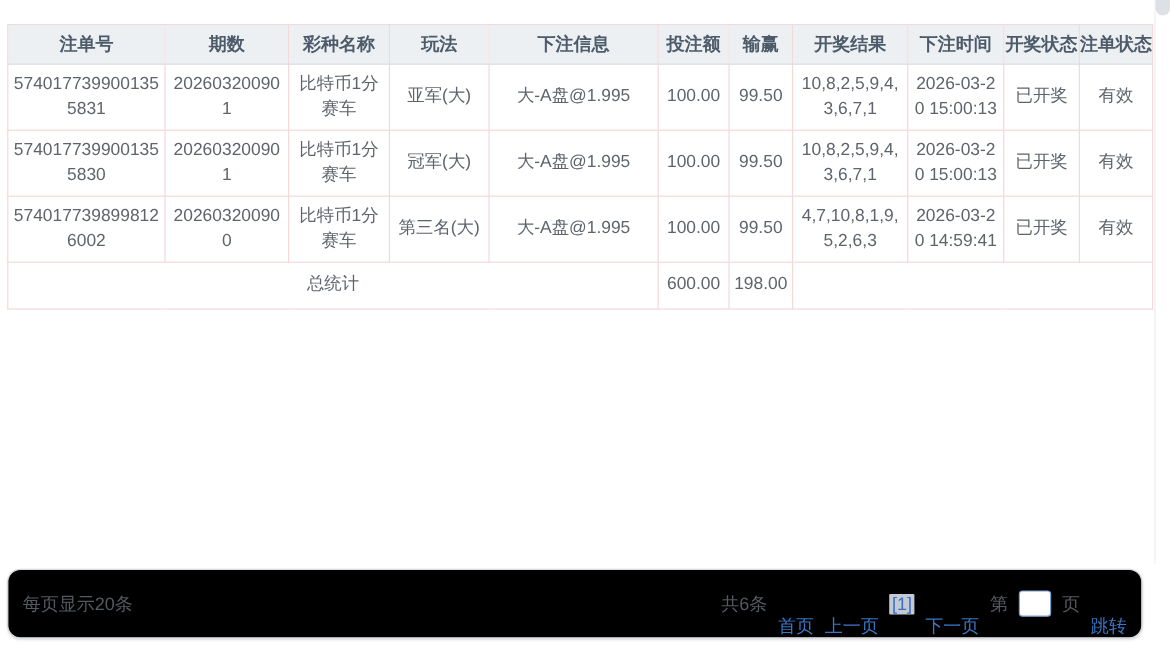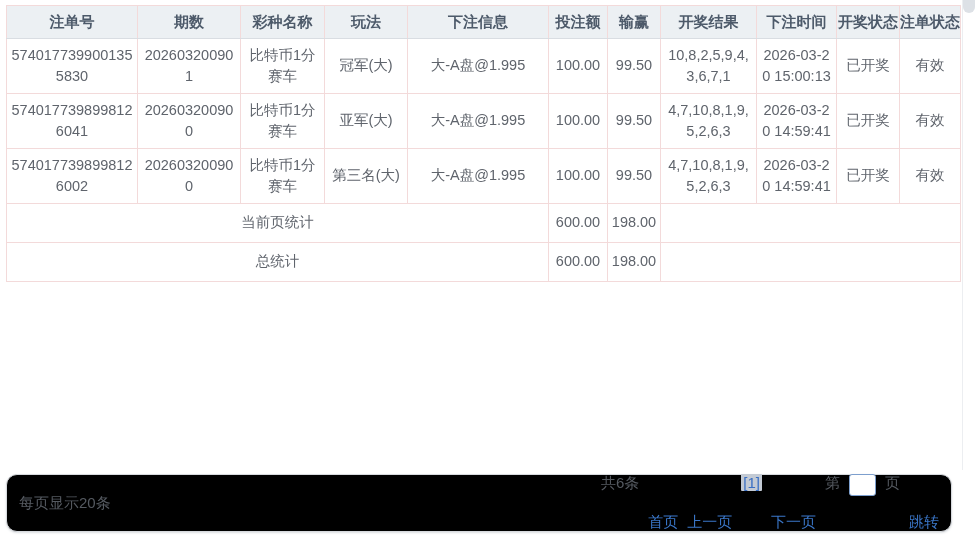--- a/index.html
+++ b/index.html
@@ -2,21 +2,21 @@
 <html><head>
 <meta charset="utf-8">
 <style>
   * { margin:0; padding:0; box-sizing:border-box; }
   html,body { background:#ffffff; width:976px; height:550px; overflow:hidden;
     font-family:"Liberation Sans","DejaVu Sans",sans-serif; }
   .page { position:relative; width:976px; height:550px; }
 
   
   table.bet-table {
-    position:absolute; left:6px; top:5px; width:954px;
+    position:absolute; left:6px; top:20px; width:954px;
     border-collapse:collapse; table-layout:fixed;
     border:1px solid #c3c8cf;
   }
   table.bet-table th, table.bet-table td {
     border:1px solid #f3dada;
     text-align:center; vertical-align:middle;
     word-break:break-all; overflow:hidden;
   }
   table.bet-table thead th {
     background:#ecEFf3; background:#ecf0f3;
@@ -40,21 +40,21 @@
     background:#dde1e6; border-radius:0 0 6px 6px; }
 
   
   .footer-bar {
     position:absolute; left:6px; top:474px; width:946px; height:58px;
     background:#000000; border:1px solid #d7dade; border-radius:11px;
     box-shadow:0 1px 2px rgba(120,130,145,0.25);
     display:flex; align-items:center; justify-content:space-between;
     padding:0 12px; font-size:15px; color:#555a61;
   }
-  .pager { display:flex; align-items:flex-start; gap:9px; white-space:nowrap; }
+  .pager { display:flex; align-items:center; gap:9px; white-space:nowrap; }
   .pager .plain { color:#555a61; }
   .pager a.plink { color:#3a76c8; text-decoration:none; cursor:pointer;margin-top:39px; }
   .pager .current-page {
     color:#3a6fc4; background:#c3cad4; padding:0 2px; border-radius:1px;
   }
   .pager input.page-input {
     width:27px; height:22px; border:1px solid #7d9fce; border-radius:3px;
     background:#ffffff; text-align:center; font-size:13px; color:#555;
     outline:none;
   }
@@ -88,63 +88,57 @@
           <th>投注额</th>
           <th>输赢</th>
           <th>开奖结果</th>
           <th>下注时间</th>
           <th>开奖状态</th>
           <th>注单状态</th>
         </tr>
     </thead>
     <tbody>
         <tr>
+          <td>5740177399001355831</td>
+          <td>202603200901</td>
+          <td>比特币1分赛车</td>
+          <td>亚军(大)</td>
+          <td>大-A盘@1.995</td>
+          <td>100.00</td>
+          <td>99.50</td>
+          <td>10,8,2,5,9,4,3,6,7,1</td>
+          <td>2026-03-20 15:00:13</td>
+          <td>已开奖</td>
+          <td>有效</td>
+        </tr>
+        <tr>
           <td>5740177399001355830</td>
           <td>202603200901</td>
           <td>比特币1分赛车</td>
           <td>冠军(大)</td>
           <td>大-A盘@1.995</td>
           <td>100.00</td>
           <td>99.50</td>
           <td>10,8,2,5,9,4,3,6,7,1</td>
           <td>2026-03-20 15:00:13</td>
-          <td>已开奖</td>
-          <td>有效</td>
-        </tr>
-        <tr>
-          <td>5740177398998126041</td>
-          <td>202603200900</td>
-          <td>比特币1分赛车</td>
-          <td>亚军(大)</td>
-          <td>大-A盘@1.995</td>
-          <td>100.00</td>
-          <td>99.50</td>
-          <td>4,7,10,8,1,9,5,2,6,3</td>
-          <td>2026-03-20 14:59:41</td>
           <td>已开奖</td>
           <td>有效</td>
         </tr>
         <tr>
           <td>5740177398998126002</td>
           <td>202603200900</td>
           <td>比特币1分赛车</td>
           <td>第三名(大)</td>
           <td>大-A盘@1.995</td>
           <td>100.00</td>
           <td>99.50</td>
           <td>4,7,10,8,1,9,5,2,6,3</td>
           <td>2026-03-20 14:59:41</td>
           <td>已开奖</td>
           <td>有效</td>
-        </tr>
-        <tr class="summary-row">
-          <td colspan="5">当前页统计</td>
-          <td>600.00</td>
-          <td>198.00</td>
-          <td colspan="4"></td>
         </tr>
         <tr class="summary-row">
           <td colspan="5">总统计</td>
           <td>600.00</td>
           <td>198.00</td>
           <td colspan="4"></td>
         </tr>
       </tbody>
   </table>
 

